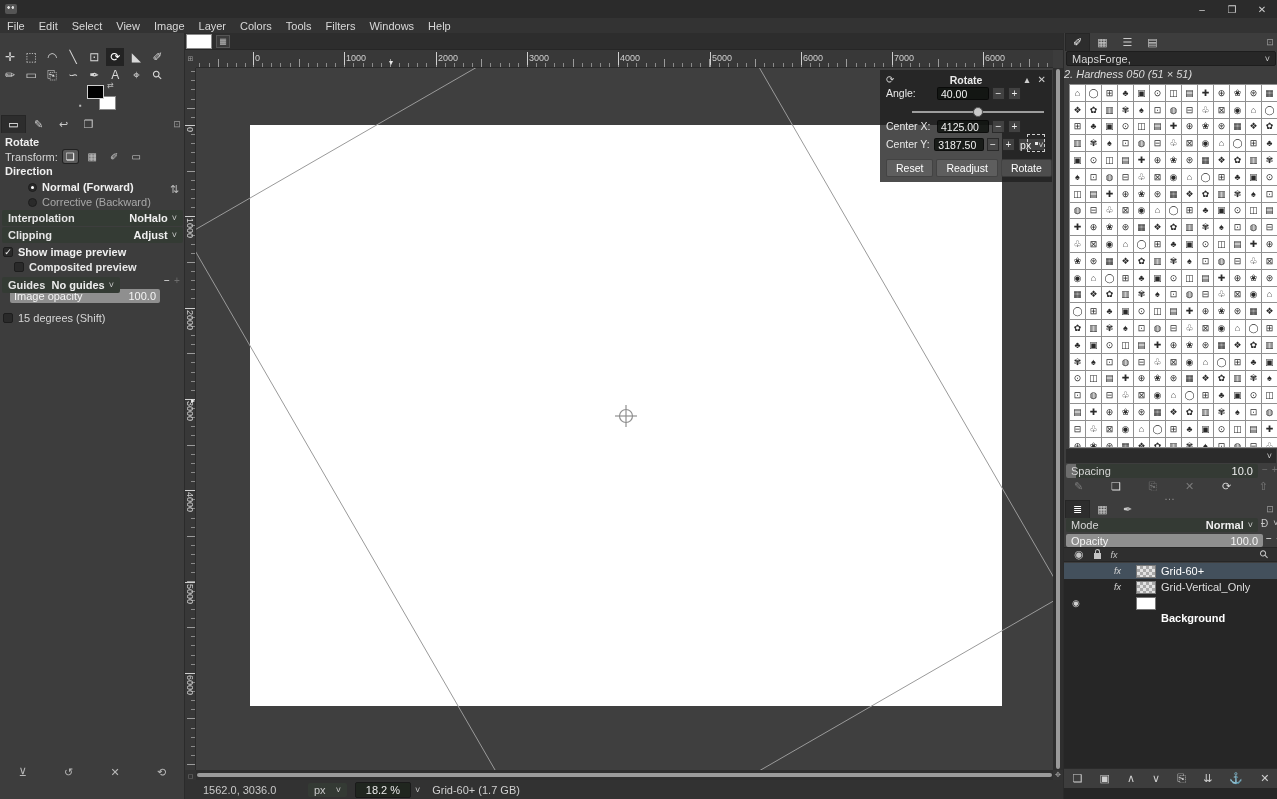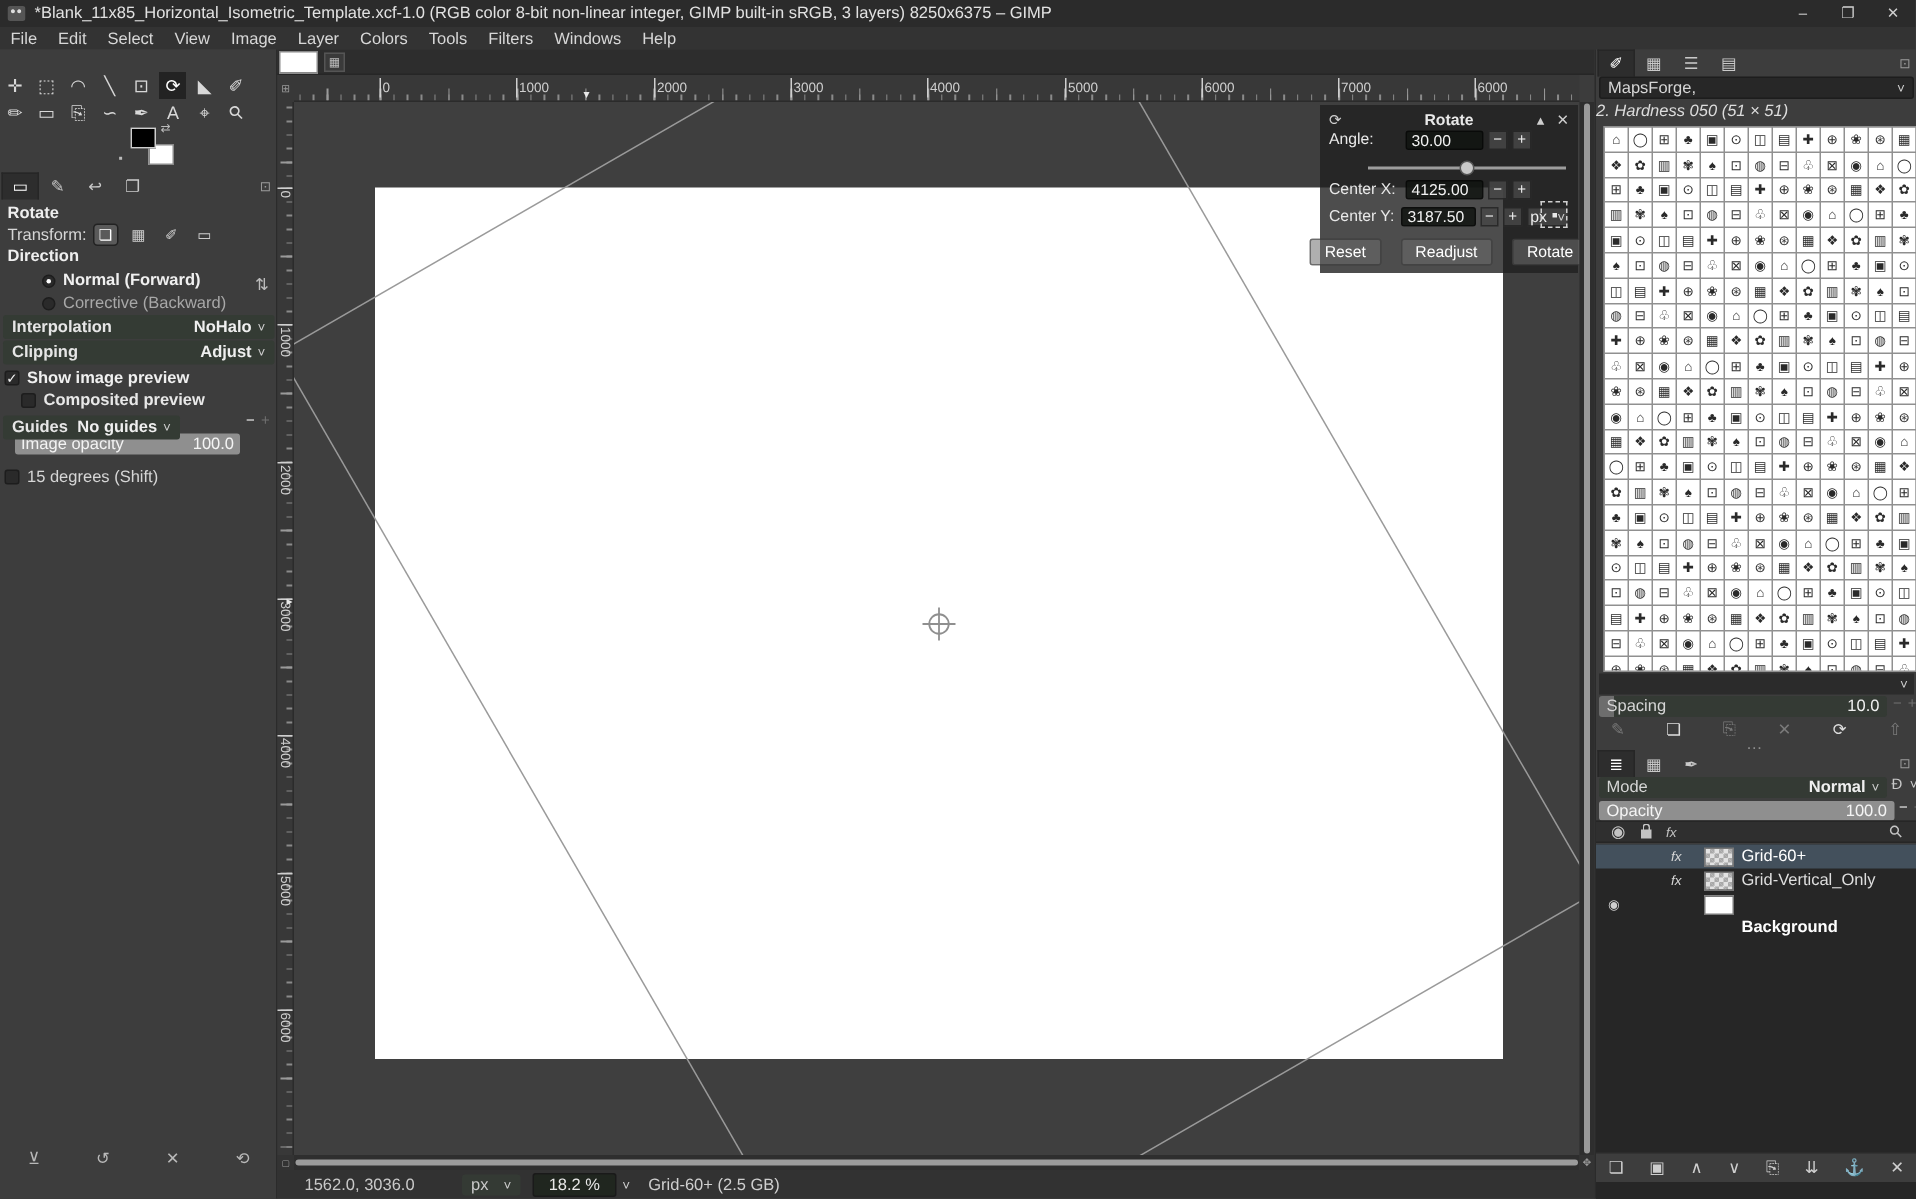--- a/index.html
+++ b/index.html
@@ -113,21 +113,21 @@
   .rd-input { width:52px; height:13px; background:rgba(16,20,16,0.85); border:1px solid rgba(0,0,0,0.5);
               border-radius:2px; color:#f2f2f2; text-align:left; padding:0 3px; line-height:12px; }
   .rd-spin { width:13px; height:13px; background:rgba(70,70,70,0.85); border:1px solid rgba(0,0,0,0.4);
              color:#eee; font-size:10px; line-height:11px; text-align:center; }
   #rd-slider { position:relative; height:12px; margin:1px 2px 2px 26px; }
   #rd-slider .track { position:absolute; left:0; right:0; top:5px; height:2px; background:#9d9d9d; }
   #rd-slider .thumb { position:absolute; left:46%; top:1px; width:10px; height:10px; border-radius:50%;
                       background:#c9c9c9; border:1px solid #555; }
   #rd-unit { width:30px; height:13px; background:rgba(70,70,70,0.85); border:1px solid rgba(0,0,0,0.4);
              color:#eee; display:flex; align-items:center; justify-content:center; gap:3px; }
-  #rd-buttons { display:flex; justify-content:center; gap:13px; margin-top:3px; }
+  #rd-buttons { display:flex; justify-content:space-between; gap:3px; margin-top:3px; }
   .rd-btn { background:rgba(110,110,110,0.55); color:#fff; padding:2px 9px; border-radius:2px;
             border:1px solid rgba(40,40,40,0.5); }
   #pivot-widget { position:absolute; left:831px; top:66px; width:18px; height:18px;
                   border:1px dashed #d0d0d0; }
   #pivot-widget::after { content:''; position:absolute; left:7px; top:7px; width:3px; height:3px;
                          background:#e8e8e8; }
 
   
   #vscroll { position:absolute; left:1053px; top:68px; width:10px; height:702px; background:#2e2e2e; }
   #vscroll .thumb { position:absolute; left:3px; top:1px; width:4px; height:700px; background:#9a9a9a; border-radius:2px; }
@@ -206,21 +206,20 @@
   .lock-icon { display:inline-block; width:7px; height:6px; background:#c4c4c4; position:relative; margin-top:3px; }
   .lock-icon::before { content:''; position:absolute; left:1px; top:-4px; width:3px; height:4px;
                        border:1px solid #c4c4c4; border-bottom:none; border-radius:3px 3px 0 0; }
   .search-glyph { display:inline-block; transform:rotate(-45deg); }
 </style>
 </head>
 <body>
 
 <div id="titlebar">
   <span id="gimp-logo"></span>
-  <span id="title-text">*Blank_11x85_Horizontal_Isometric_Template.xcf-1.0 (RGB color 8-bit non-linear integer, GIMP built-in sRGB, 3 layers) 8250x6375 – GIMP</span>
   <div id="win-controls">
     <span class="win-btn">–</span>
     <span class="win-btn">❐</span>
     <span class="win-btn">✕</span>
   </div>
 </div>
 
 <div id="menubar">
   <span class="menu-item">File</span>
   <span class="menu-item">Edit</span>
@@ -393,21 +392,21 @@
     <div id="rd-header">
       <span class="hdr-ic">⟳</span>
       <span id="rd-title">Rotate</span>
       <span class="right">
         <span class="hdr-ic">▴</span>
         <span class="hdr-ic">✕</span>
       </span>
     </div>
     <div class="rd-row">
       <span class="rd-label">Angle:</span>
-      <span class="rd-input">30.00</span>
+      <span class="rd-input">40.00</span>
       <span class="rd-spin">−</span>
       <span class="rd-spin">+</span>
     </div>
     <div id="rd-slider">
       <div class="track"></div>
       <div class="thumb"></div>
     </div>
     <div class="rd-row">
       <span class="rd-label">Center X:</span>
       <span class="rd-input">4125.00</span>
@@ -443,21 +442,21 @@
 <div id="nav-btn">✥</div>
 
 <div id="statusbar">
   <span id="status-pos">1562.0, 3036.0</span>
   <span id="unit-select">
     <span>px</span>
     <span class="chev">˅</span>
   </span>
   <span id="zoom-input">18.2 %</span>
   <span id="zoom-chev" class="chev">˅</span>
-  <span id="status-msg">Grid-60+ (2.5 GB)</span>
+  <span id="status-msg">Grid-60+ (1.7 GB)</span>
 </div>
 
 <div id="right-dock">
   <div id="right-tabs">
     <span class="dock-tab selected">✐</span>
     <span class="dock-tab">▦</span>
     <span class="dock-tab">☰</span>
     <span class="dock-tab">▤</span>
     <span class="dock-menu-btn">⊡</span>
   </div>

